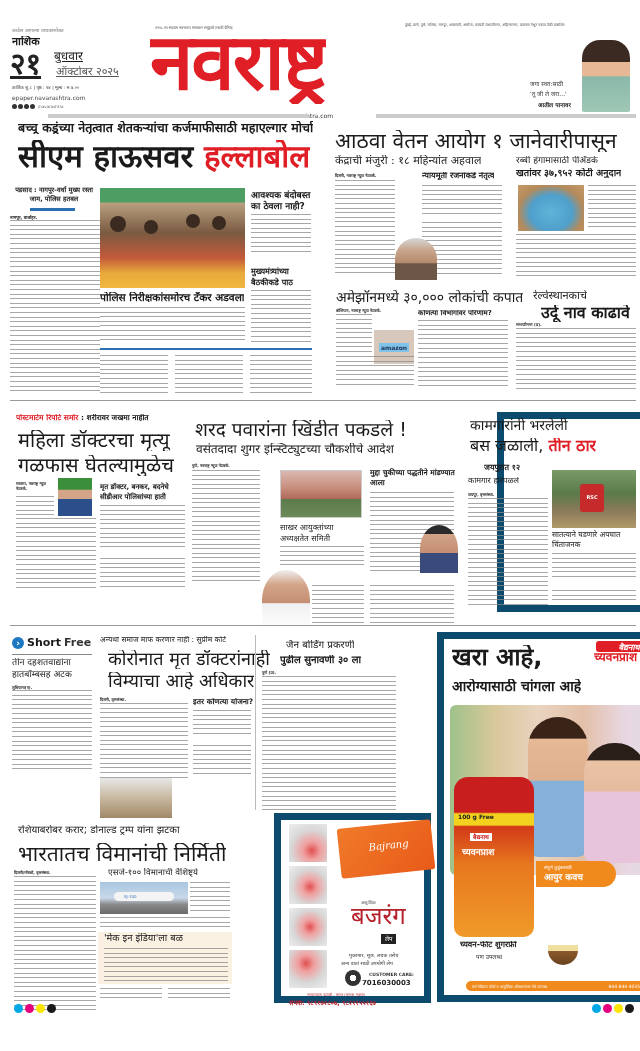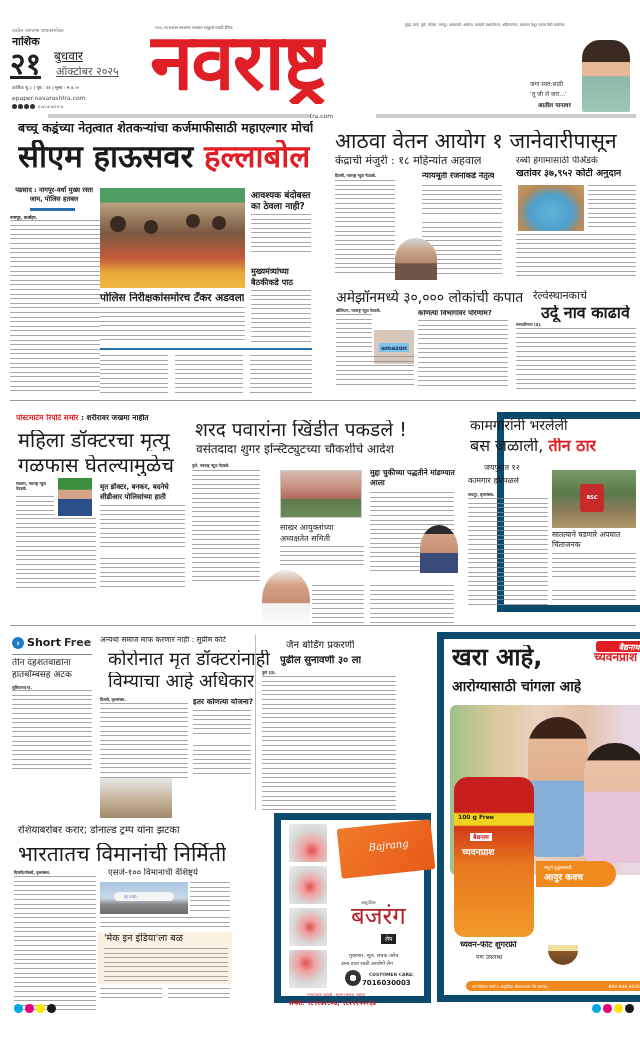--- a/index.html
+++ b/index.html
@@ -138,21 +138,21 @@
 <div class="abs lines" style="left:370px;top:492px;width:84px;height:80px;"></div>
 <div class="abs" style="left:420px;top:525px;width:38px;height:48px;border-radius:50% 50% 0 0;background:linear-gradient(180deg,#2a2a2a 0%,#2a2a2a 18%,#d3a488 19%,#c48e72 58%,#3a4a7a 59%,#3a4a7a 100%);"></div>
 <div class="abs lines" style="left:370px;top:585px;width:84px;height:40px;"></div>
 
 <div class="abs box" style="left:462px;top:412px;width:176px;height:200px;"></div>
 <div class="abs h" style="left:470px;top:418px;font-size:14px;font-weight:normal;">कामगारांनी भरलेली</div>
 <div class="abs h" style="left:470px;top:438px;font-size:16px;font-weight:normal;">
   <span>बस जळाली,</span>
   <span class="red" style="font-weight:bold;">तीन ठार</span>
 </div>
-<div class="abs h" style="left:484px;top:464px;font-size:8px;font-weight:normal;">जयपुरात १२</div>
+<div class="abs h" style="left:484px;top:464px;font-size:8px;font-weight:bold;">जयपुरात १२</div>
 <div class="abs h" style="left:468px;top:477px;font-size:8px;font-weight:normal;">कामगार होरपळले</div>
 <div class="abs" style="left:468px;top:492px;font-size:4px;font-weight:bold;">जयपूर, वृत्तसंस्था.</div>
 <div class="abs lines" style="left:468px;top:498px;width:80px;height:110px;"></div>
 <div class="abs" style="left:552px;top:470px;width:84px;height:58px;background:linear-gradient(180deg,#7a9a6a 0%,#5a7a4a 40%,#8a7a5a 70%,#b09a6a 100%);">
   <div class="abs" style="left:28px;top:14px;width:24px;height:28px;background:#c62a2a;border-radius:3px;text-align:center;">
     <span style="font-size:5px;color:#fff;font-weight:bold;">RSC</span>
   </div>
 </div>
 <div class="abs" style="left:552px;top:530px;width:84px;font-size:7.5px;line-height:10px;font-weight:normal;">सातत्याने घडणारे अपघात चिंताजनक</div>
 <div class="abs lines" style="left:552px;top:553px;width:84px;height:25px;"></div>

